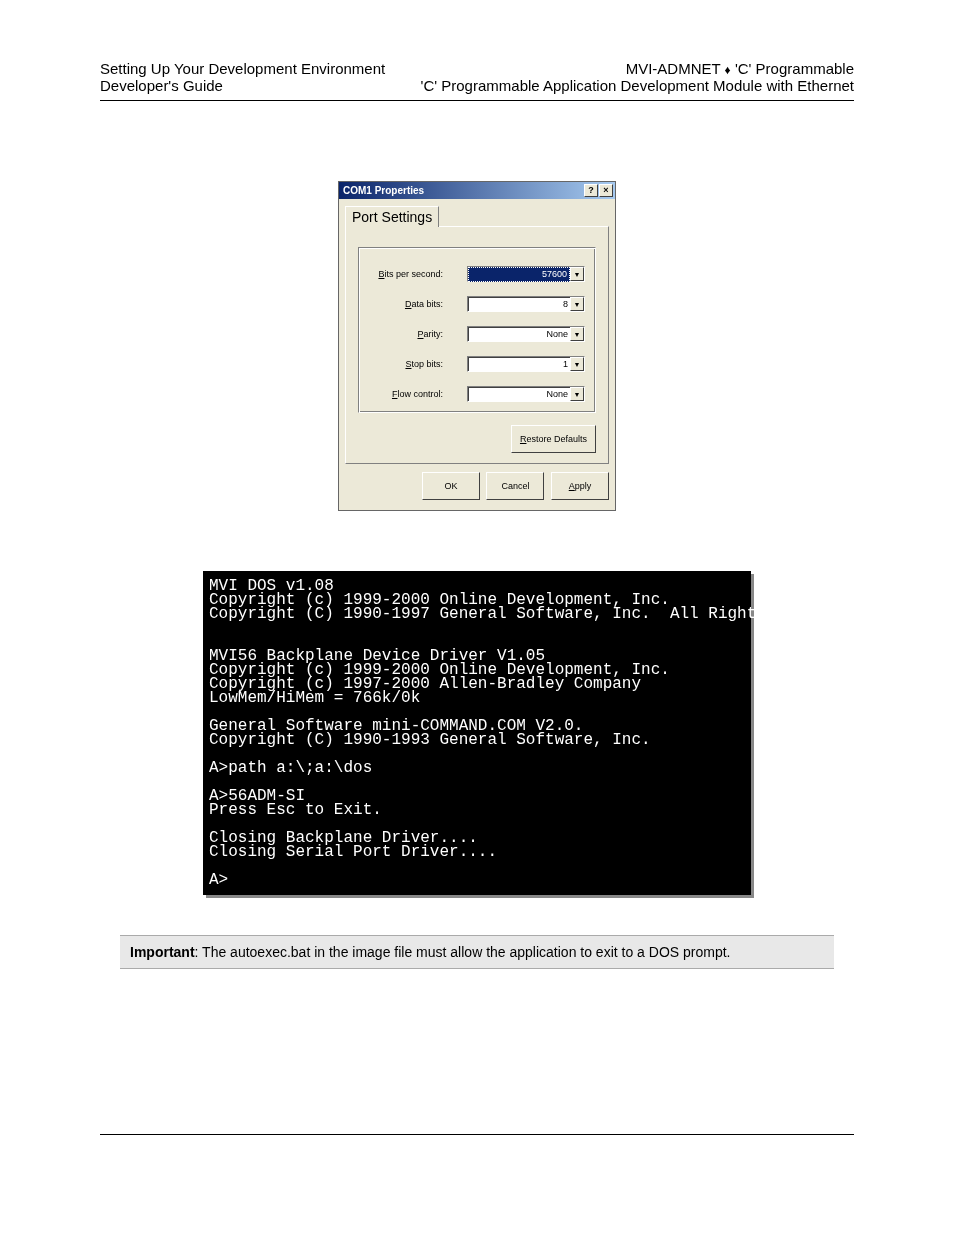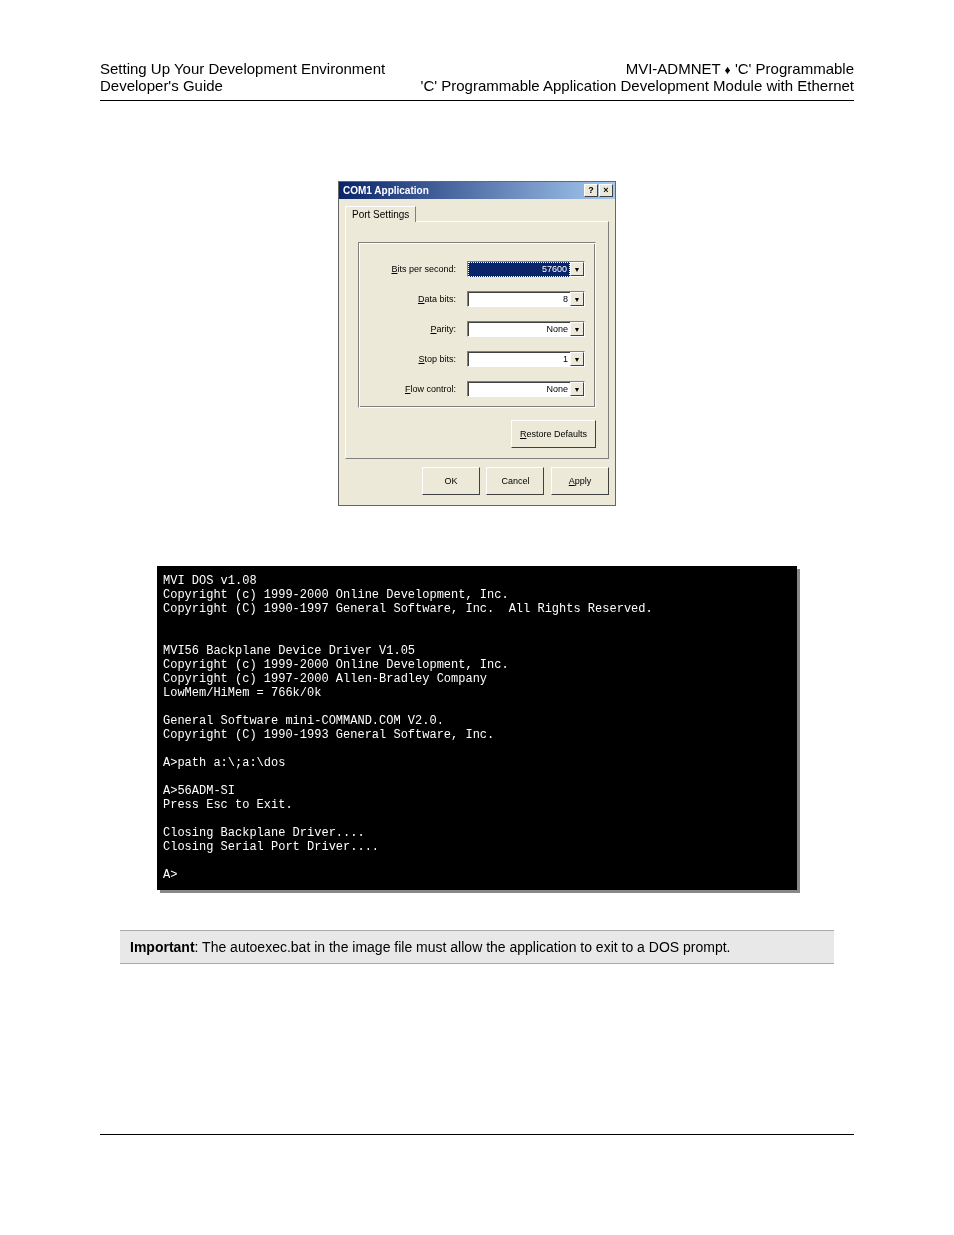--- a/index.html
+++ b/index.html
@@ -62,21 +62,21 @@
   }
   .dialog-body { padding: 6px 6px 10px 6px; }
   .tabs { position: relative; }
   .tab {
     display: inline-block;
     background: #ece9d8;
     border: 1px solid #fff;
     border-right-color: #808080;
     border-bottom: none;
     padding: 2px 6px;
-    font-size: 10px;
+    font-size: 14px;
     position: relative;
     top: 1px;
     z-index: 2;
   }
   .tab-panel {
     border: 1px solid #fff;
     border-right-color: #808080;
     border-bottom-color: #808080;
     padding: 20px 12px 10px 12px;
     background: #ece9d8;
@@ -90,21 +90,21 @@
     margin-bottom: 12px;
   }
   .field-row {
     display: flex;
     align-items: center;
     margin-bottom: 14px;
     justify-content: flex-end;
   }
   .field-label {
     text-align: right;
-    padding-right: 11px;
+    padding-right: 24px;
     font-size: 9px;
     white-space: nowrap;
   }
   .field-label .ul { text-decoration: underline; }
   .combo {
     display: flex;
     width: 118px;
     height: 16px;
     background: #fff;
     border: 1px solid #808080;
@@ -139,26 +139,26 @@
     cursor:pointer;
   }
   .dlg-buttons {
     text-align:right;
     padding-top:8px;
   }
   .dlg-buttons .win-btn { margin-left:4px; min-width:58px; }
 
   
   .terminal {
-    width: 640px;
+    width: 548px;
     margin: 0 auto 40px auto;
     background: #000;
     color: #fff;
     font-family: "Courier New", monospace;
-    font-size: 12px;
+    font-size: 16px;
     line-height: 14px;
     padding: 6px 4px 6px 4px;
     border: 2px solid #000;
     box-shadow: 3px 3px 0 #888;
     white-space: pre;
   }
 
   
   .important-box {
     background: #e8e8e8;
@@ -190,21 +190,21 @@
     <div class="header-right">
       <div>
         <span>MVI-ADMNET </span><span class="diamond">♦</span><span> 'C' Programmable</span>
       </div>
       <div>'C' Programmable Application Development Module with Ethernet</div>
     </div>
   </div>
 
   <div class="dialog">
     <div class="titlebar">
-      <span>COM1 Application</span>
+      <span>COM1 Properties</span>
       <div class="titlebar-buttons">
         <div class="titlebar-btn">?</div>
         <div class="titlebar-btn">×</div>
       </div>
     </div>
     <div class="dialog-body">
       <div class="tabs">
         <div class="tab">Port Settings</div>
         <div class="tab-panel">
           <div class="group">

